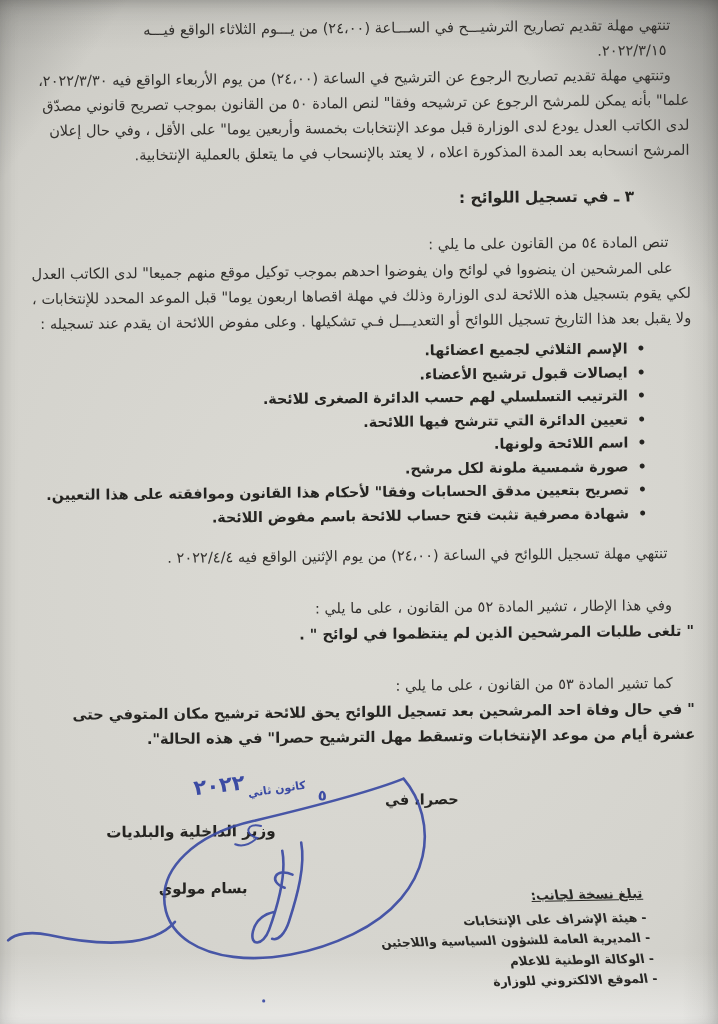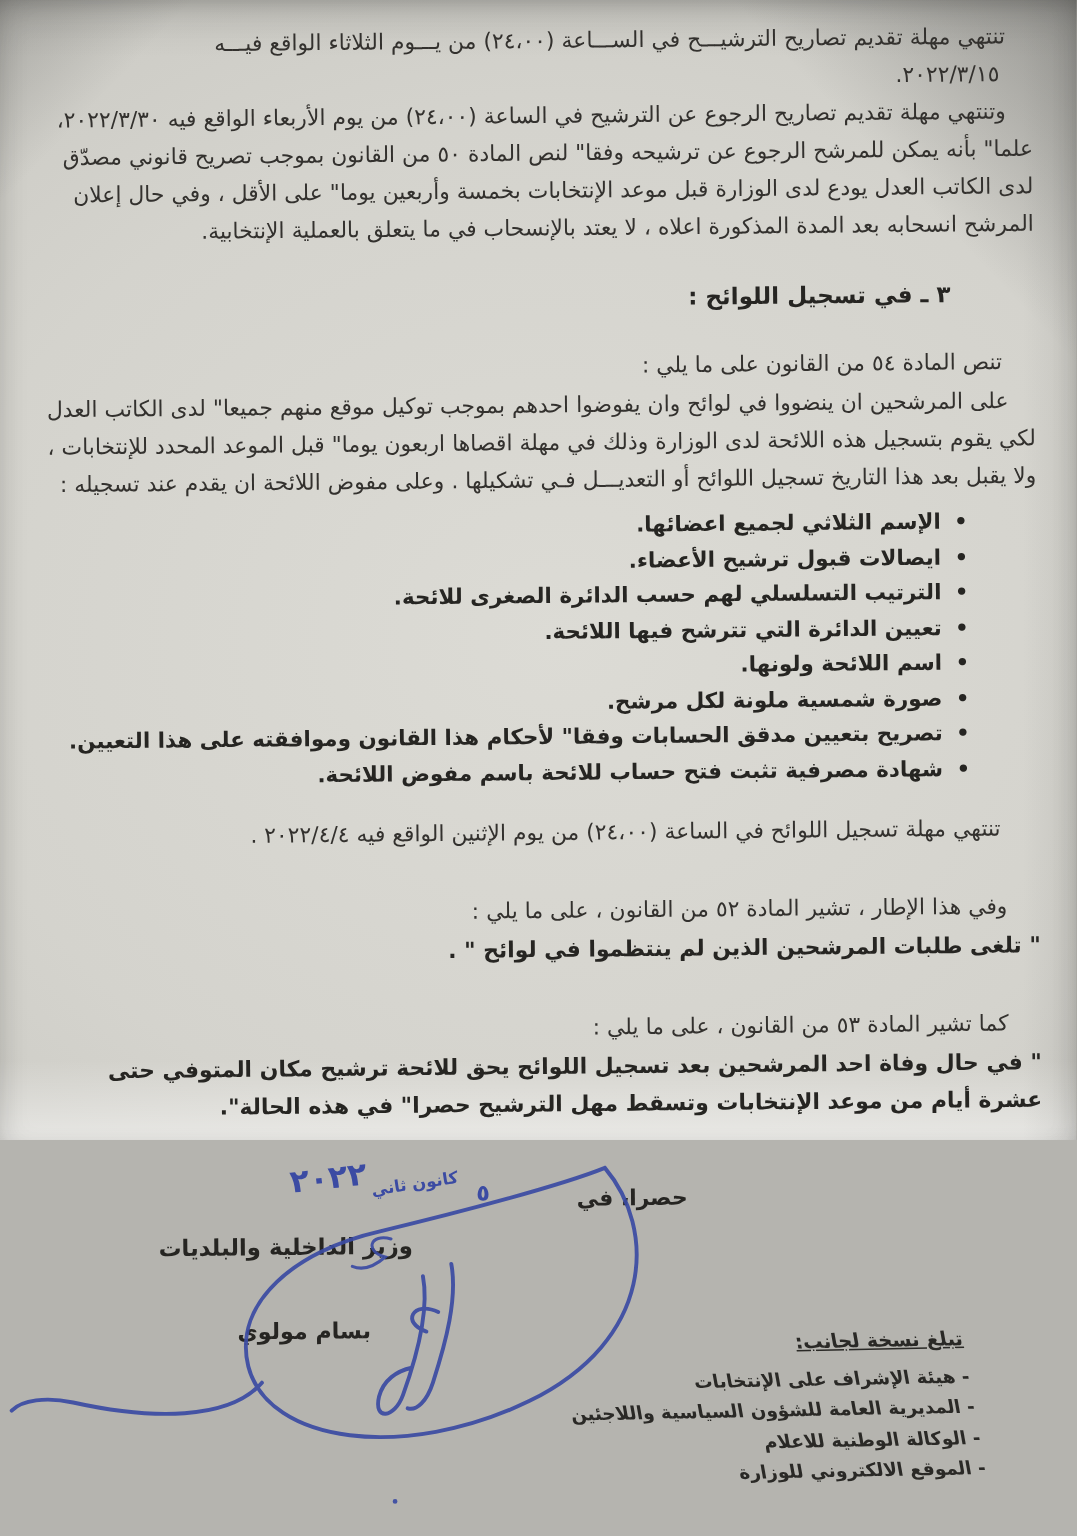--- a/index.html
+++ b/index.html
@@ -2,21 +2,21 @@
 <html lang="ar" dir="rtl"><head>
 <meta charset="utf-8">
 <style>
   html,body{margin:0;padding:0;}
   body{
     width:718px;height:1024px;overflow:hidden;
     background:#b5b4af;
     font-family:"DejaVu Sans",sans-serif;
   }
   .page{
-    position:relative;width:718px;height:760px;direction:rtl;
+    position:relative;width:718px;height:1024px;direction:rtl;
     color:#33312e;
     background:
       linear-gradient(to bottom left, rgba(82,82,80,.45), rgba(82,82,80,0) 16%),
       linear-gradient(to bottom right, rgba(82,82,80,.30), rgba(82,82,80,0) 9%),
       linear-gradient(to bottom, rgba(120,120,115,.16), rgba(120,120,115,0) 5%),
       linear-gradient(to left, rgba(95,95,92,.12), rgba(95,95,92,0) 5%),
       linear-gradient(to top, rgba(255,255,255,.5), rgba(255,255,255,0) 7%),
       radial-gradient(95% 75% at 52% 56%, #dcdbd5 0%, #d4d3cd 60%, #c9c8c2 100%);
   }
   .page::after{

